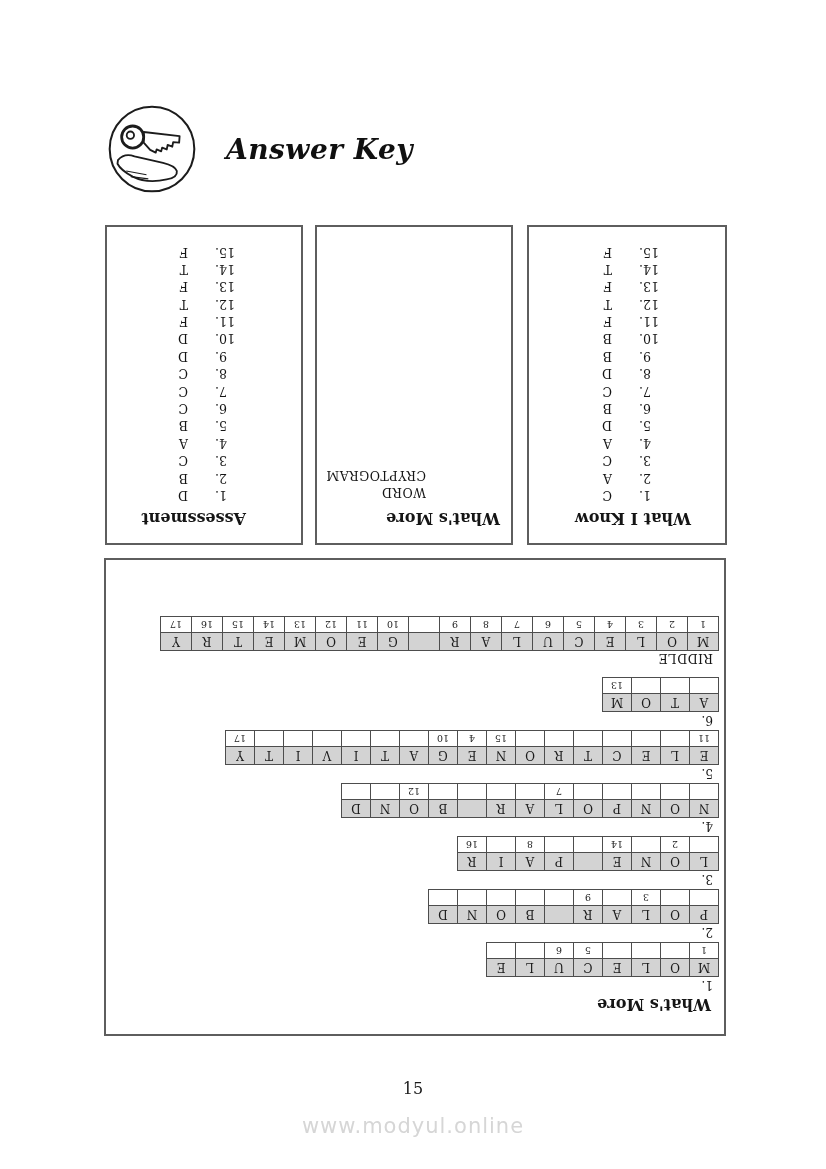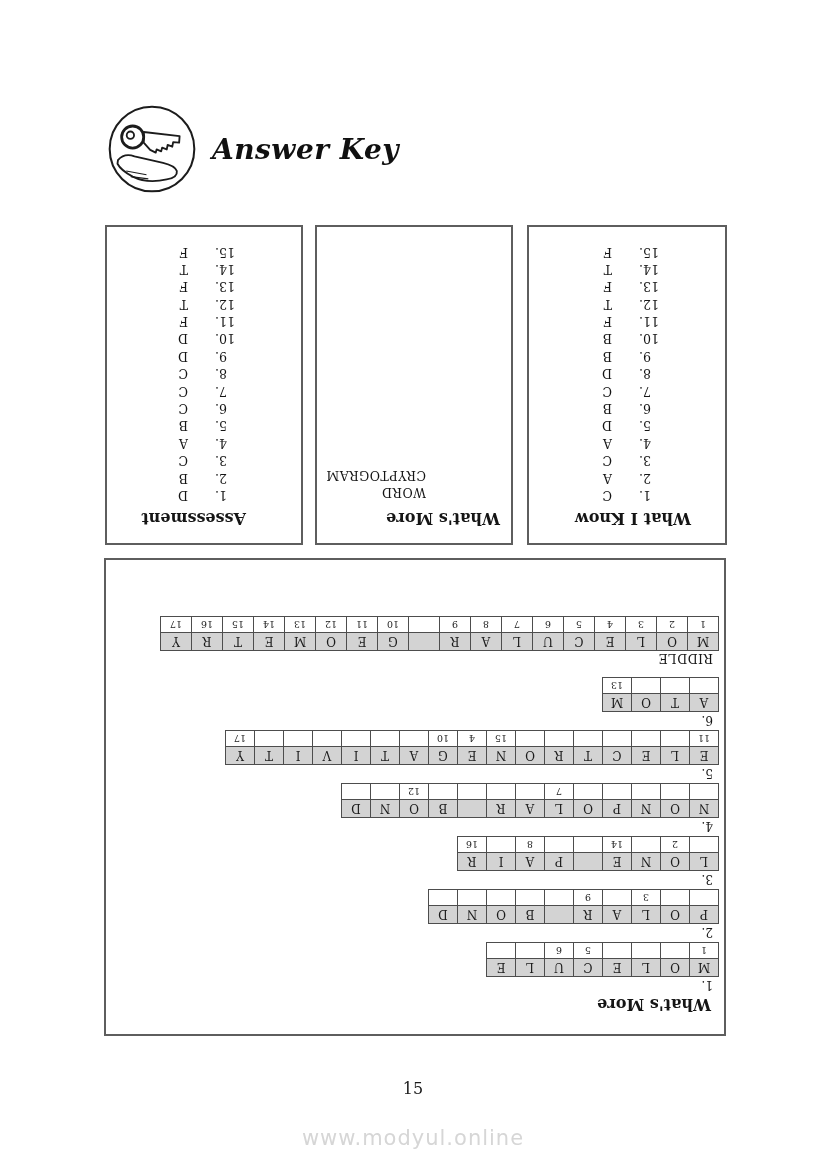--- a/index.html
+++ b/index.html
@@ -4,21 +4,21 @@
 <style>
   html,body { margin:0; padding:0; background:#ffffff; }
   .page {
     position:relative; width:826px; height:1169px; background:#ffffff;
     font-family:"DejaVu Serif","Liberation Serif",serif; color:#151515; overflow:hidden;
   }
 
   
   .hdr-icon { position:absolute; left:106px; top:101px; width:92px; height:96px; }
   .page-title {
-    position:absolute; left:212px; top:133px;
+    position:absolute; left:226px; top:133px;
     font-size:28px; font-weight:bold; font-style:italic; letter-spacing:0.5px; color:#101010;
   }
 
   
   .flip { position:absolute; left:0; top:0; right:0; bottom:0; transform:rotate(180deg); }
 
   
   .abox {
     position:absolute; top:225px; height:320px; box-sizing:border-box;
     border:2px solid #5e5e5e; background:#ffffff;
@@ -58,21 +58,21 @@
   .pz-item.riddle { margin-top:11px; }
   .pz-item.riddle .cell.letter { width:32px; }
   .pz-item.riddle .cell.number { width:32px; }
   .pz-item.riddle .pz-label { font-size:12.5px; letter-spacing:0.5px; }
 
   
   .page-num  { position:absolute; left:0; right:0; top:1079px; text-align:center; font-size:16px; color:#1a1a1a; }
   .watermark {
     position:absolute; left:0; right:0; top:1114px; text-align:center;
     font-family:"DejaVu Sans","Liberation Sans",sans-serif;
-    font-size:21px; letter-spacing:1px; color:#d6d6d6;margin-top:12px;
+    font-size:21px; letter-spacing:1px; color:#d6d6d6;
   }
 </style>
 </head>
 <body>
 
 <div class="page">
 
   <svg class="hdr-icon" viewBox="0 0 100 100" aria-hidden="true">
     <circle cx="50" cy="50" r="46" fill="#ffffff" stroke="#1c1c1c" stroke-width="2.2"></circle>
     <circle cx="29" cy="37" r="12" fill="none" stroke="#1c1c1c" stroke-width="3"></circle>

